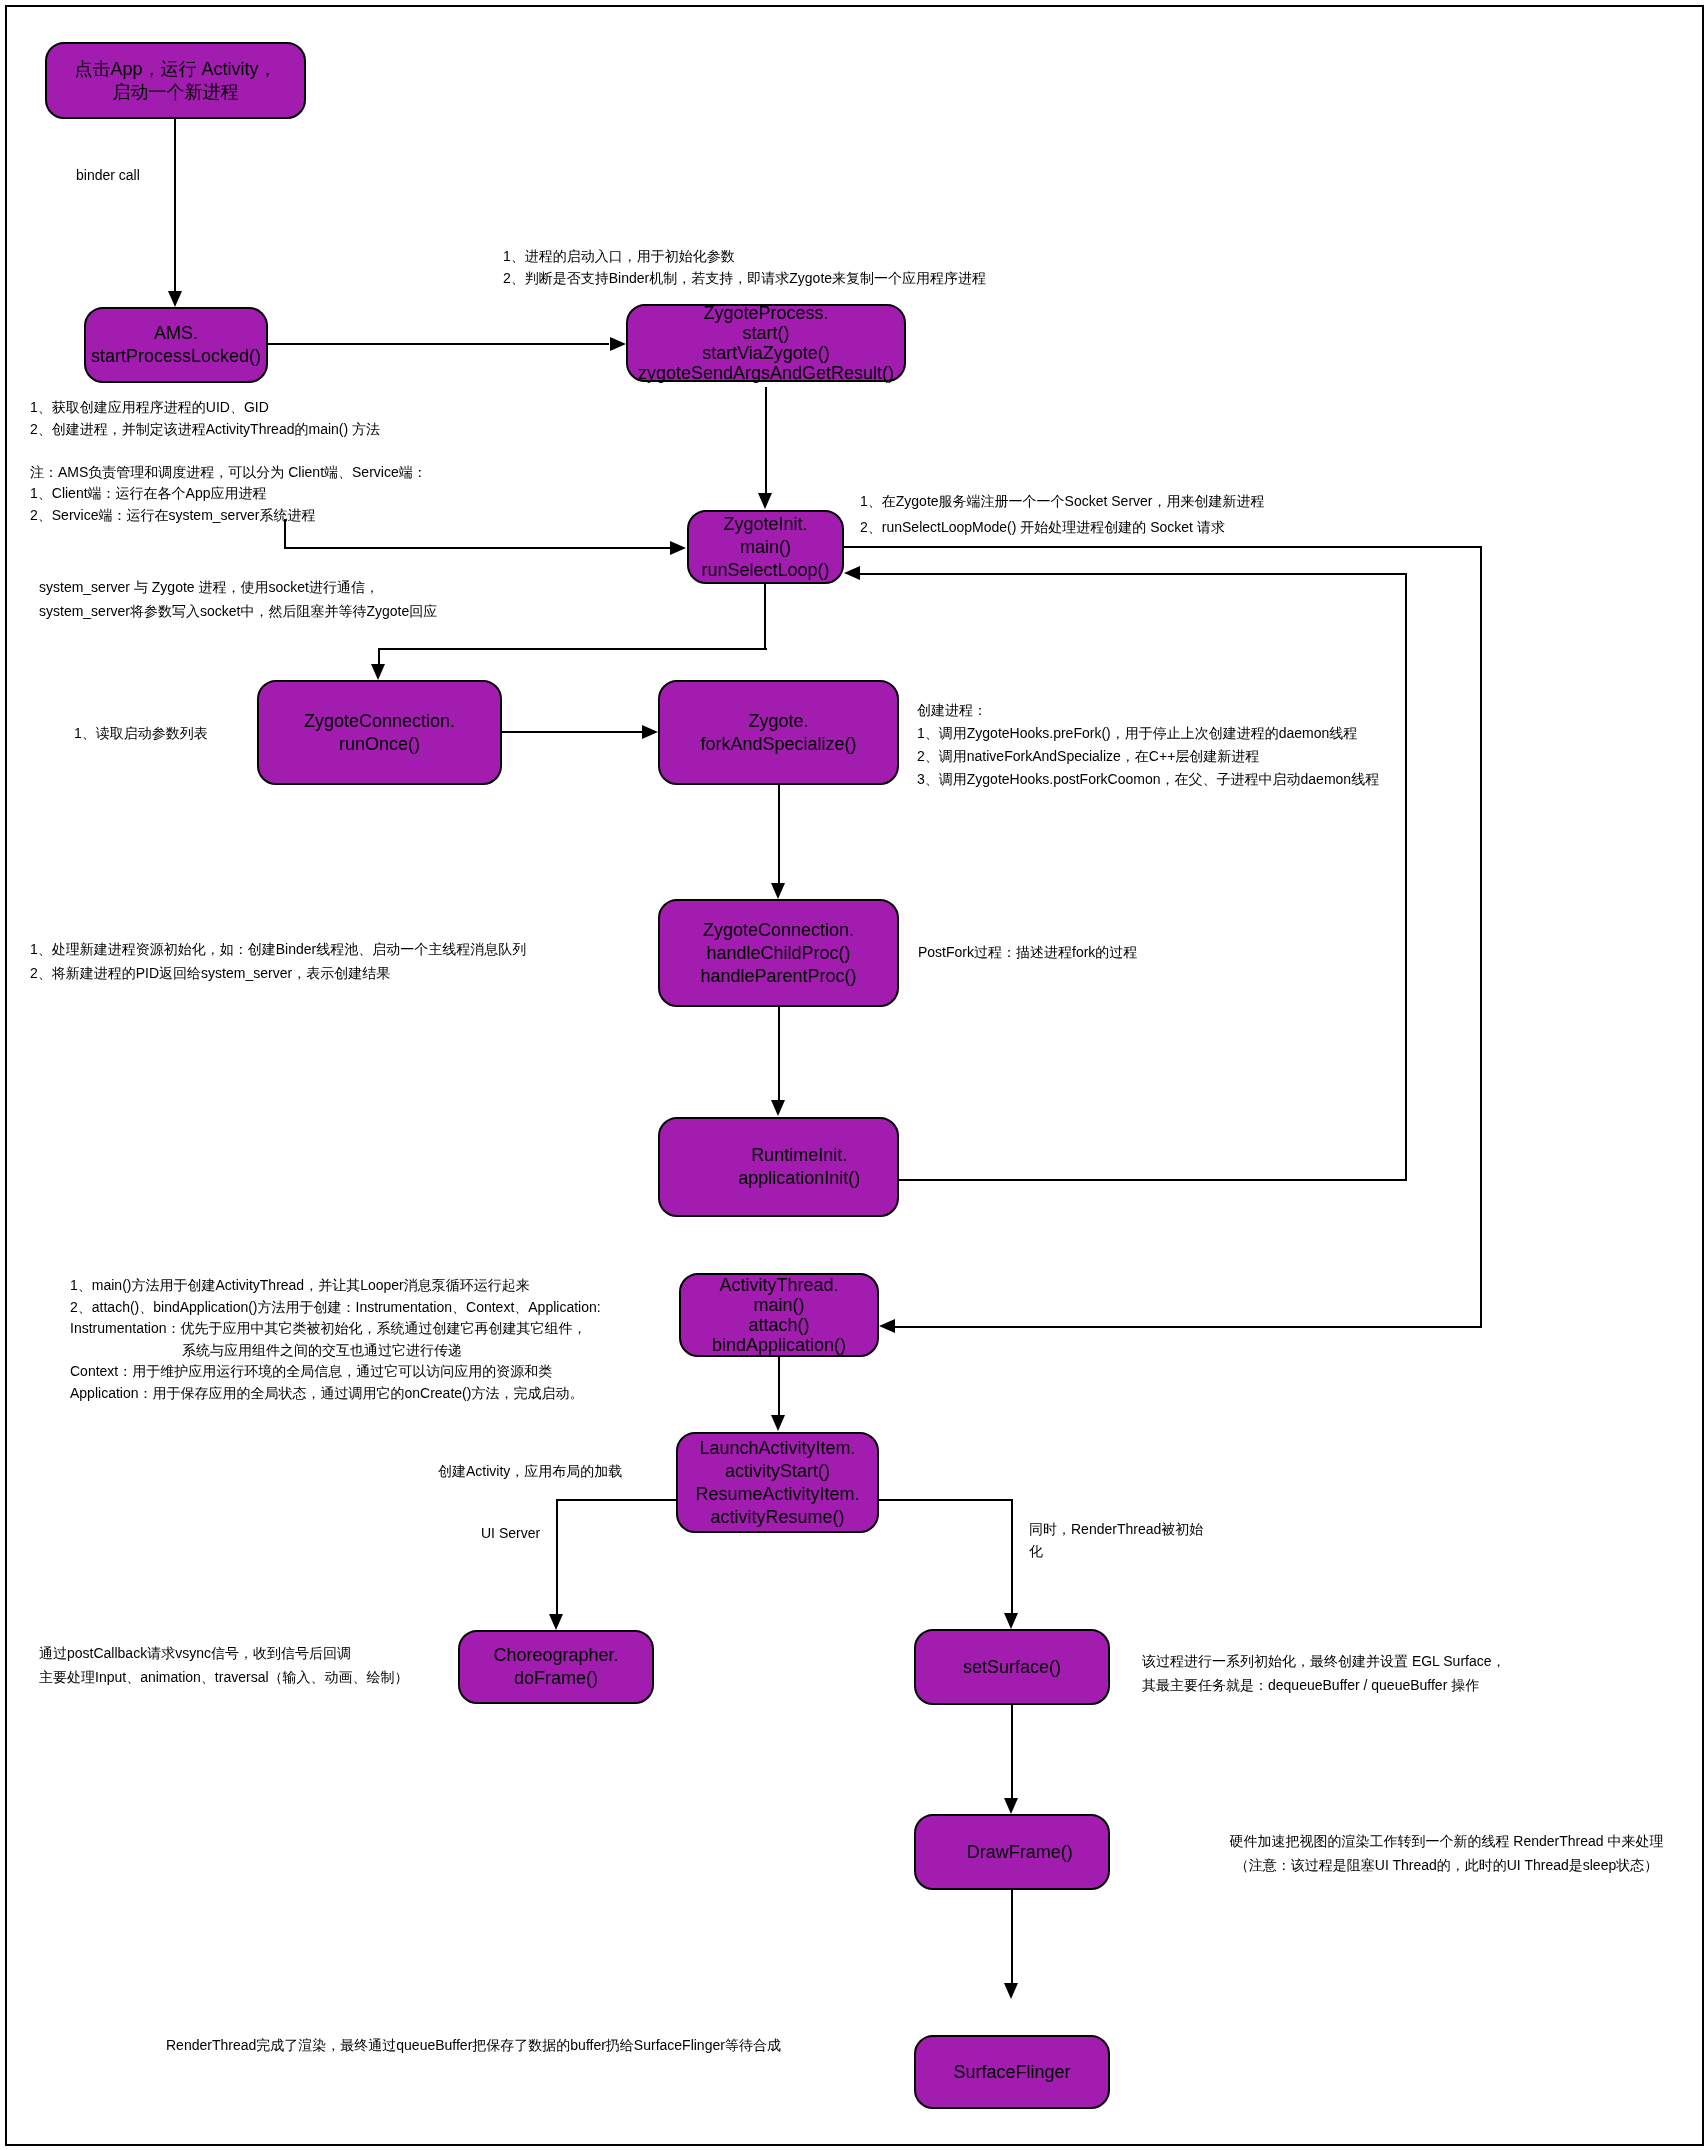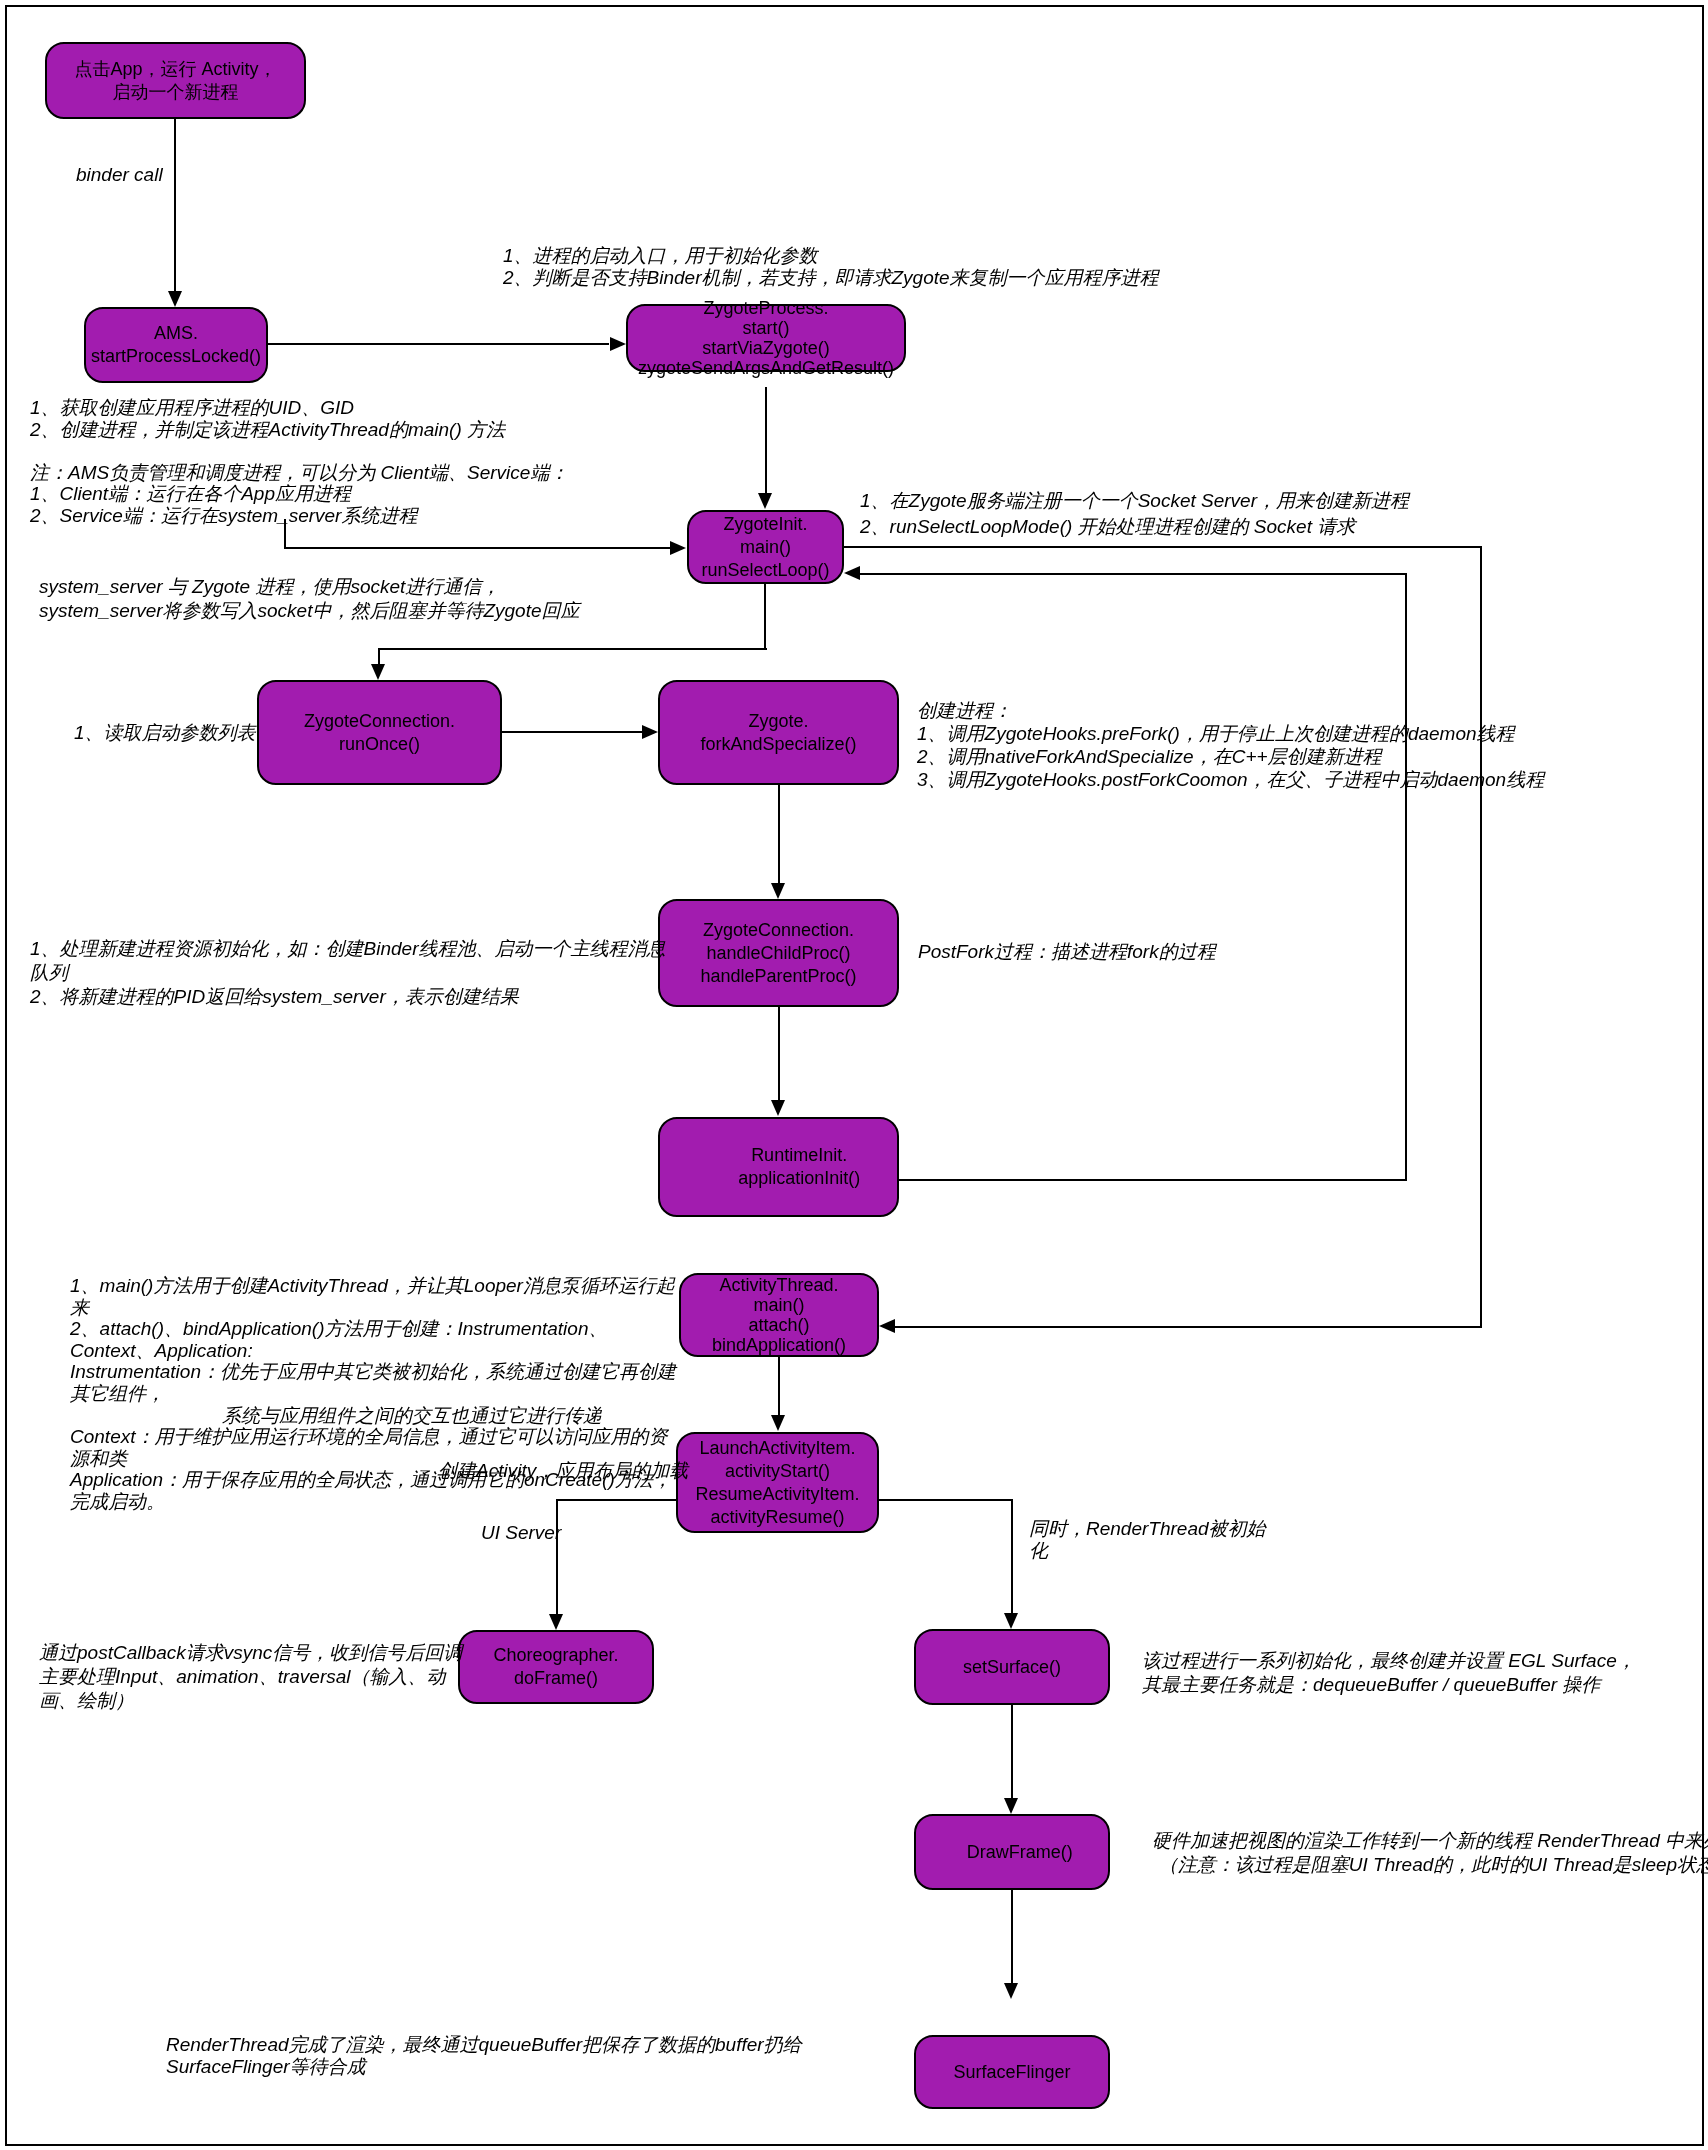--- a/index.html
+++ b/index.html
@@ -3,39 +3,39 @@
 <meta charset="utf-8">
 <style>
   html,body{margin:0;padding:0;background:#fff;}
   #canvas{position:relative;width:1709px;height:2151px;background:#fff;
           font-family:"Liberation Sans","DejaVu Sans",sans-serif;color:#000;overflow:hidden;}
   .frame{position:absolute;left:5.4px;top:5.4px;right:5.4px;bottom:5.4px;border:2px solid #000;}
   .box{position:absolute;border:2px solid #000;border-radius:19px;background:#a21caf;
        display:flex;align-items:center;justify-content:center;text-align:center;
        font-size:18px;line-height:23px;white-space:pre-wrap;padding:2.7px;box-sizing:border-box;}
   .box.lh30{line-height:20px;}
-  .note{position:absolute;font-size:19px;line-height:22px;white-space:pre-wrap;font-style:italic;}
+  .note{position:absolute;font-size:14px;line-height:22px;white-space:pre-wrap;}
   .line{position:absolute;background:#000;}
   .ah{position:absolute;width:0;height:0;}
   .ah.down{border-left:7.4px solid transparent;border-right:7.4px solid transparent;border-top:16px solid #000;}
   .ah.right{border-top:7.4px solid transparent;border-bottom:7.4px solid transparent;border-left:16px solid #000;}
   .ah.left{border-top:7.4px solid transparent;border-bottom:7.4px solid transparent;border-right:16px solid #000;}
   .center{text-align:center;}
 </style>
 </head>
 <body>
 
 <div id="canvas">
   <div class="frame"></div>
 
   <div class="box" style="left:45px;top:42px;width:261px;height:77px;">点击App，运行 Activity，
 启动一个新进程</div>
   <div class="box" style="left:84px;top:307px;width:184px;height:76px;">AMS.
 startProcessLocked()</div>
-  <div class="box lh30" style="left:626px;top:304px;width:280px;height:68px;">ZygoteProcess.
+  <div class="box lh30" style="left:626px;top:304px;width:280px;height:78px;">ZygoteProcess.
 start()
 startViaZygote()
 zygoteSendArgsAndGetResult()</div>
   <div class="box" style="left:687px;top:510px;width:157px;height:74px;">ZygoteInit.
 main()
 runSelectLoop()</div>
   <div class="box" style="left:257px;top:680px;width:245px;height:105px;">ZygoteConnection.
 runOnce()</div>
   <div class="box" style="left:658px;top:680px;width:241px;height:105px;">Zygote.
 forkAndSpecialize()</div>

